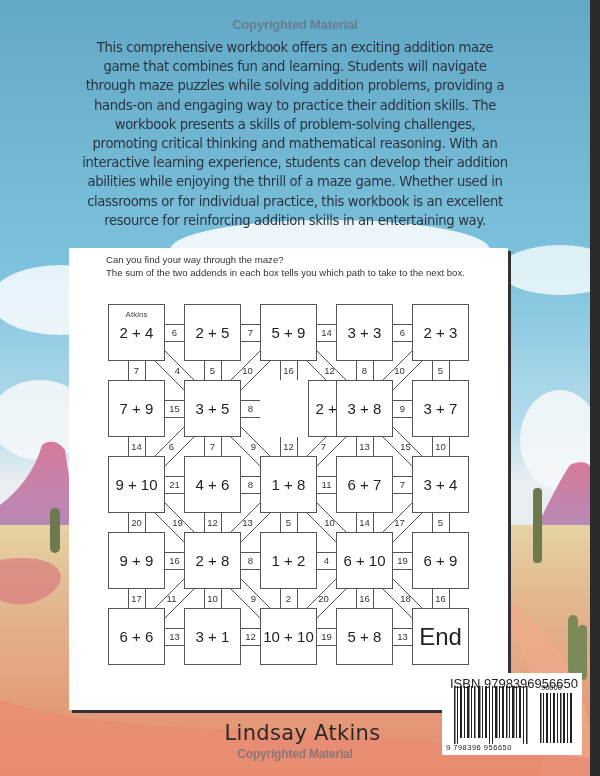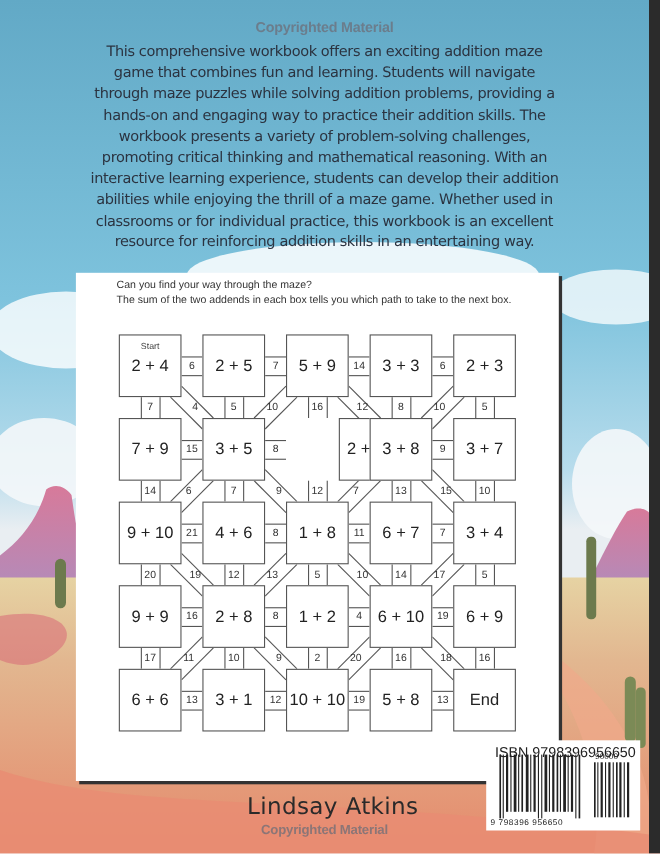--- a/index.html
+++ b/index.html
@@ -7,21 +7,21 @@
   .bg { position:absolute; inset:0; }
   .bg svg { display:block; }
   .watermark { position:absolute; left:0; width:590px; text-align:center; font-family:"Liberation Sans", sans-serif; font-weight:bold; font-size:13px; color:rgba(110,110,120,0.75); letter-spacing:-0.2px; }
   .blurb { position:absolute; left:60px; top:38px; width:470px; text-align:center; font-family:"DejaVu Sans", sans-serif; font-size:13.2px; line-height:19.2px; color:#2b3340; letter-spacing:-0.35px; }
   .blurb p { margin:0; }
   .paper { position:absolute; left:69px; top:248px; width:439px; height:462px; background:#fff; box-shadow: 3px 3px 0 #333; }
   .instr { position:absolute; left:106px; top:254px; font-size:9.6px; line-height:12.5px; color:#333; font-family:"Liberation Sans", sans-serif; }
   .maze { position:absolute; left:0; top:0; }
   .box { position:absolute; width:57px; height:57px; box-sizing:border-box; border:1px solid #555; background:#fff; display:flex; align-items:center; justify-content:center; font-size:15px; color:#222; font-family:"Liberation Sans", sans-serif; }
   .box .start { position:absolute; top:5px; left:0; width:100%; text-align:center; font-size:8px; color:#444; }
-  .box.end span { font-size:15px; }
+  .box.end span { font-size:24px; }
   .hcor { position:absolute; width:19px; height:18px; box-sizing:border-box; border-top:1px solid #555; border-bottom:1px solid #555; background:#fff; display:flex; align-items:center; justify-content:center; font-size:9.5px; color:#333; }
   .vcor { position:absolute; width:18px; height:19px; box-sizing:border-box; border-left:1px solid #555; border-right:1px solid #555; background:#fff; display:flex; align-items:center; justify-content:center; font-size:9.5px; color:#333; }
   .dlabel { position:absolute; width:20px; height:14px; font-size:9.5px; color:#333; text-align:center; line-height:14px; }
   .barcode { position:absolute; left:442px; top:673px; width:140px; height:82px; background:#fff; }
   .isbn-top { position:absolute; left:8px; top:3px; font-size:13px; color:#222; }
   .addon { position:absolute; left:99px; top:10px; font-size:7.5px; color:#222; }
   .isbn-digits { position:absolute; left:4px; top:70px; font-size:7.5px; color:#222; letter-spacing:0.5px; }
   .author { position:absolute; left:180px; top:721px; width:245px; text-align:center; font-family:"DejaVu Sans", sans-serif; font-size:21px; color:#2a2a2a; letter-spacing:0.3px; }
   .rstrip { position:absolute; left:590px; top:0; width:10px; height:776px; background:#2b2b2b; }
 </style>
@@ -73,21 +73,21 @@
 
 <div class="rstrip"></div>
 
 <div class="watermark" style="top:17px;">Copyrighted Material</div>
 
 <div class="blurb">
   <p>This comprehensive workbook offers an exciting addition maze</p>
   <p>game that combines fun and learning. Students will navigate</p>
   <p>through maze puzzles while solving addition problems, providing a</p>
   <p>hands-on and engaging way to practice their addition skills. The</p>
-  <p>workbook presents a variety of problem-solving challenges,</p>
+  <p>workbook presents a skills of problem-solving challenges,</p>
   <p>promoting critical thinking and mathematical reasoning. With an</p>
   <p>interactive learning experience, students can develop their addition</p>
   <p>abilities while enjoying the thrill of a maze game. Whether used in</p>
   <p>classrooms or for individual practice, this workbook is an excellent</p>
   <p>resource for reinforcing addition skills in an entertaining way.</p>
 </div>
 
 <div class="paper"></div>
 
 <div class="instr">
@@ -180,21 +180,21 @@
     <div class="dlabel" style="left: 395.5px; top: 439.5px;">15</div>
     <div class="dlabel" style="left: 167.5px; top: 515.5px;">19</div>
     <div class="dlabel" style="left: 237.5px; top: 515.5px;">13</div>
     <div class="dlabel" style="left: 319.5px; top: 515.5px;">10</div>
     <div class="dlabel" style="left: 389.5px; top: 515.5px;">17</div>
     <div class="dlabel" style="left: 161.5px; top: 591.5px;">11</div>
     <div class="dlabel" style="left: 243.5px; top: 591.5px;">9</div>
     <div class="dlabel" style="left: 313.5px; top: 591.5px;">20</div>
     <div class="dlabel" style="left: 395.5px; top: 591.5px;">18</div>
     <div class="box" style="left: 108px; top: 304px;">
-      <div class="start">Start</div>
+      <div class="start">Atkins</div>
       <span>2 + 4</span>
     </div>
     <div class="box" style="left: 184px; top: 304px;">
       <span>2 + 5</span>
     </div>
     <div class="box" style="left: 260px; top: 304px;">
       <span>5 + 9</span>
     </div>
     <div class="box" style="left: 336px; top: 304px;">
       <span>3 + 3</span>

